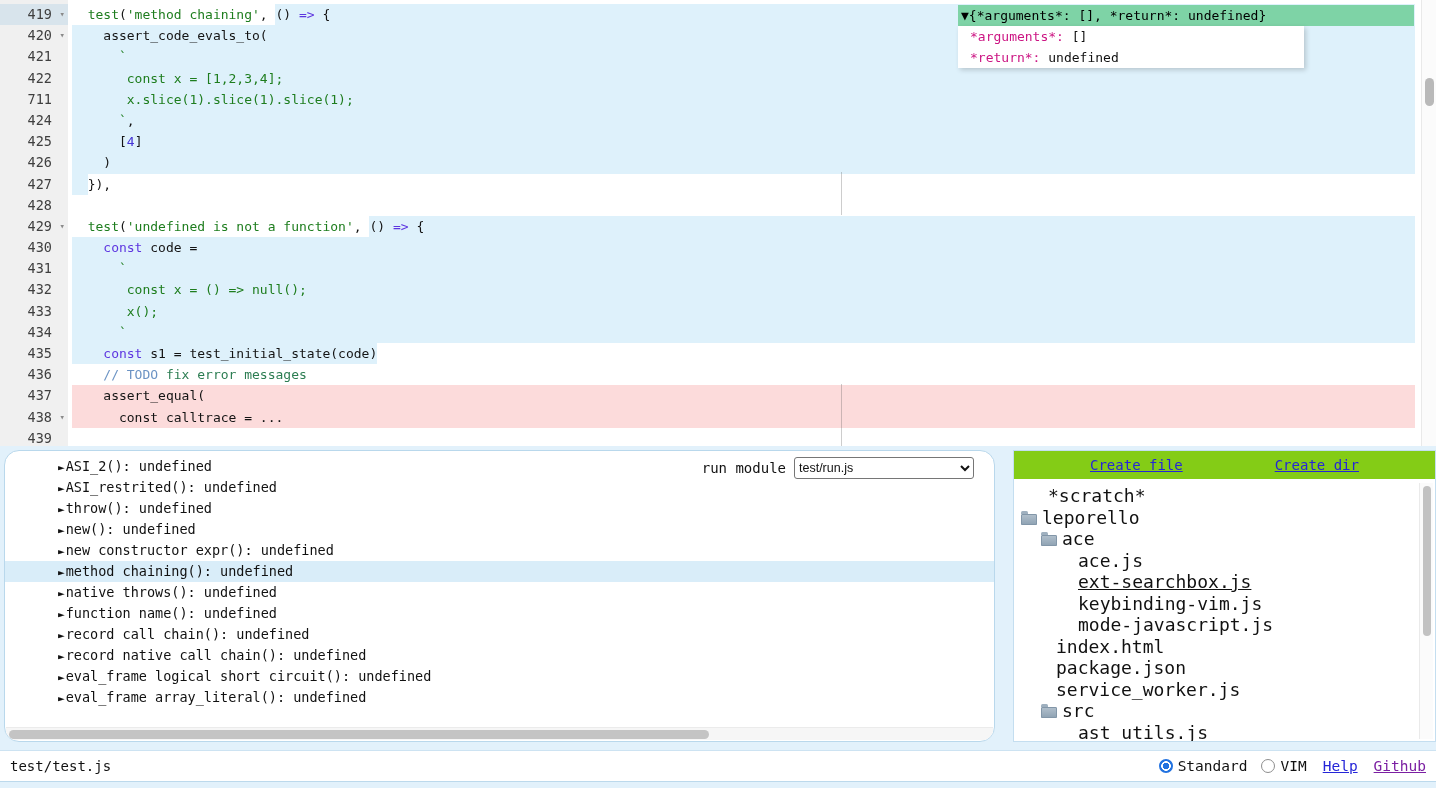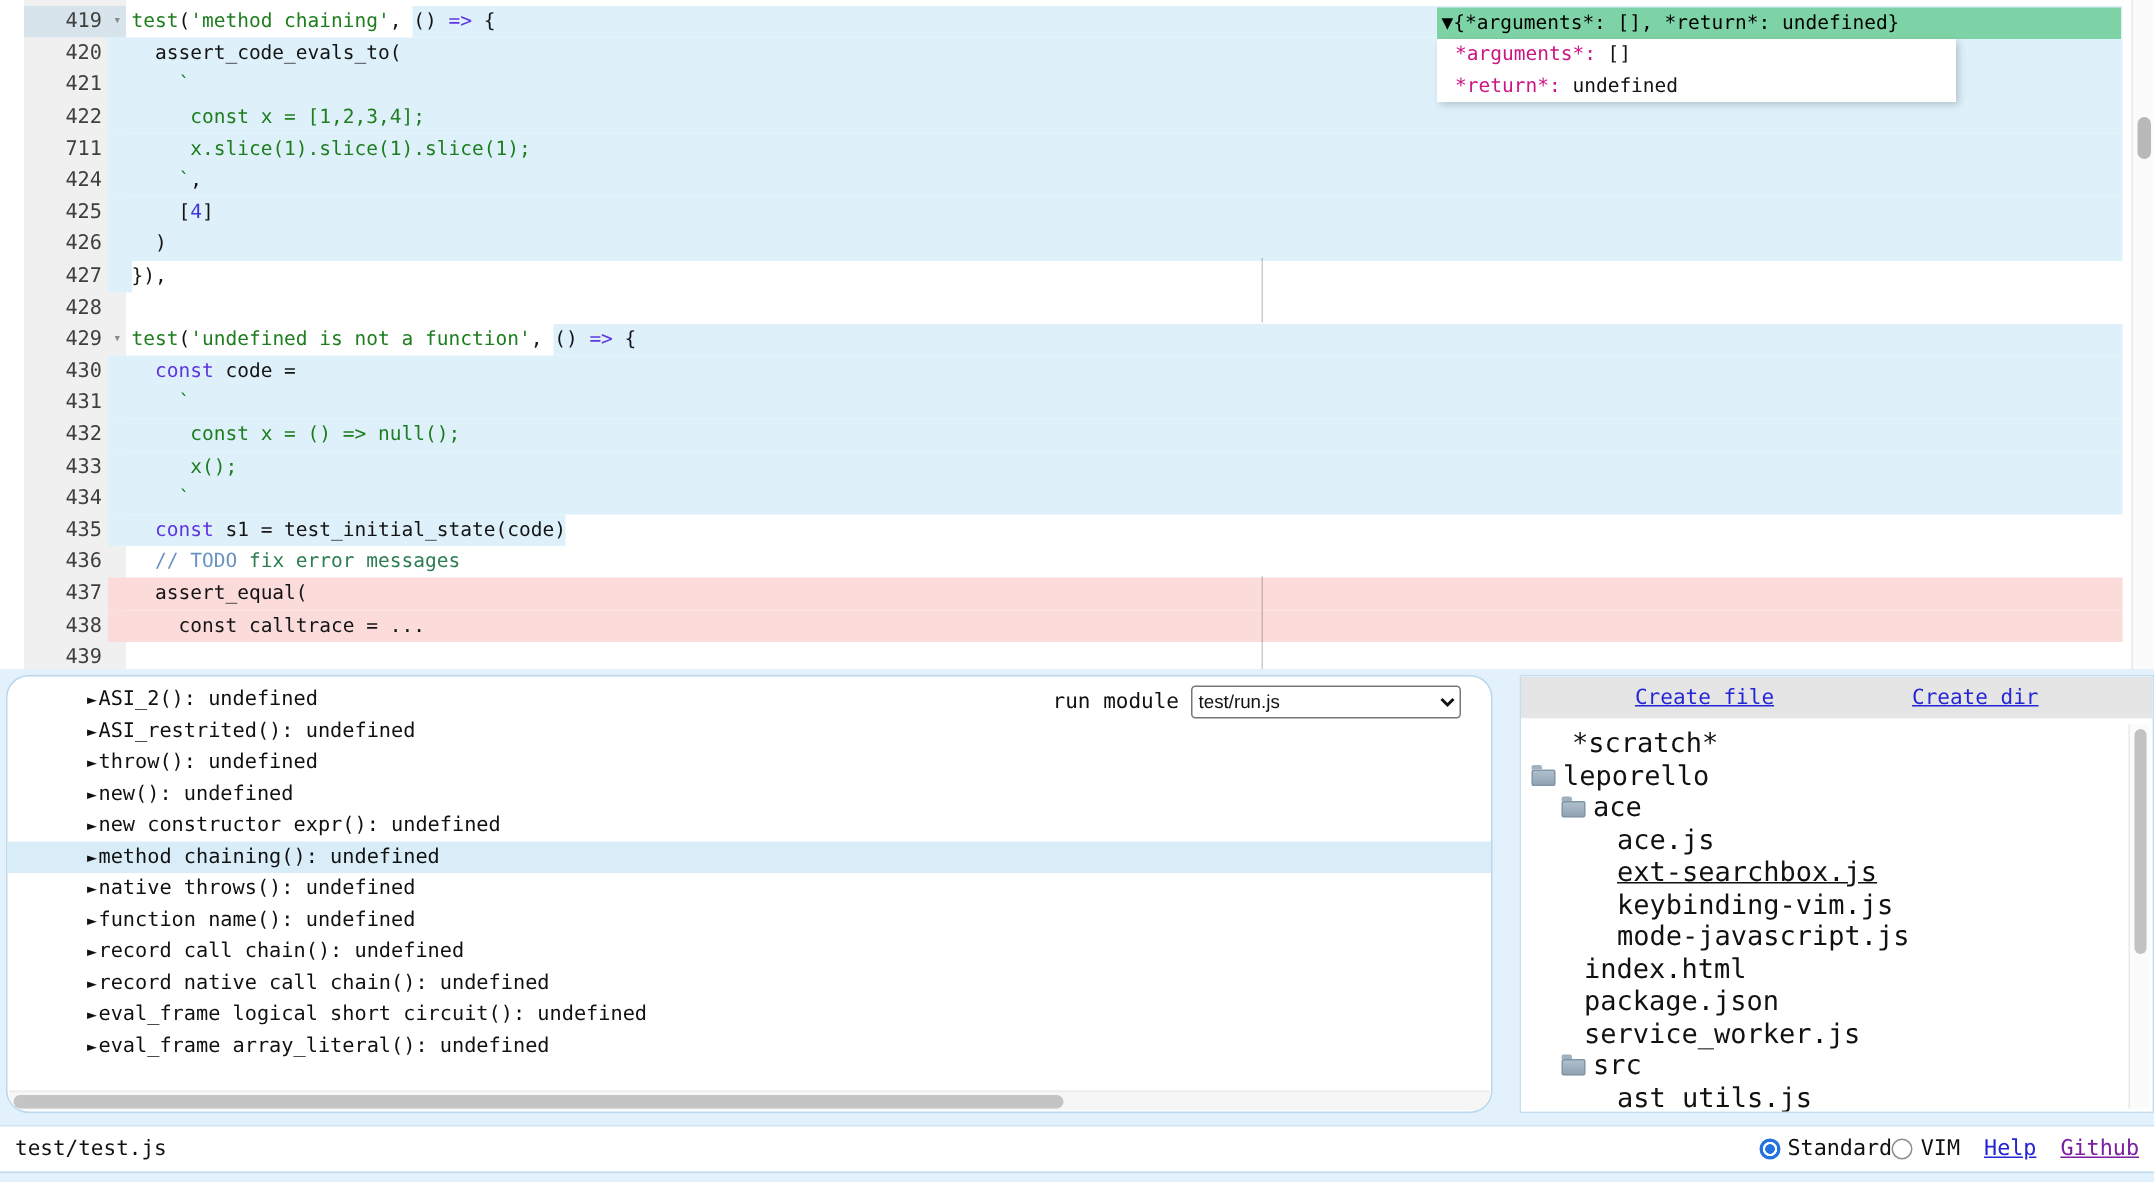--- a/index.html
+++ b/index.html
@@ -1,21 +1,21 @@
 <!DOCTYPE html>
 <html><head>
 <meta charset="utf-8">
 <style>
   * { margin:0; padding:0; box-sizing:border-box; }
   html,body { width:1436px; height:788px; }
   body { position:relative; background:#e2f1fb; font-family:"DejaVu Sans Mono", monospace; overflow:hidden; }
 
   
   .editor { position:absolute; left:0; top:0; width:1436px; height:446px; background:#fff; overflow:hidden; }
-  .gutter { position:absolute; left:16px; top:0; width:68px; height:446px; background:#f0f0f0; padding-top:4px; }
+  .gutter { position:absolute; left:0; top:0; width:68px; height:446px; background:#f0f0f0; padding-top:4px; }
   .gutter-row { height:21.2px; line-height:21.2px; font-size:13.5px; color:#3f3f3f; text-align:right; padding-right:16px; position:relative; }
   .gutter-row.active { background:#d8e4ec; }
   .fold-arrow { position:absolute; right:3px; top:0; font-size:9px; color:#8a8a8a; }
   .code { position:absolute; left:68px; top:0; right:0; height:446px; padding-top:4px; }
   .ed-line { position:relative; height:21.2px; line-height:21.2px; font-size:13px; white-space:pre; }
   .code-text { position:relative; z-index:2; display:block; padding-left:4px; }
   .hl { position:absolute; top:0; bottom:0; z-index:1; }
   .hl-blue { background:#def1fb; }
   .hl-pink { background:#fcdbdb; }
   .tp  { color:#141414; }
@@ -47,21 +47,21 @@
   .out-item.selected { background:#d9edf9; }
   .out-item.error { color:#e60000; }
   .run-module { position:absolute; top:6px; right:20px; display:flex; align-items:center; gap:8px; }
   .run-module-label { font-size:14px; color:#111; }
   .run-module select { width:180px; height:22px; font:12.5px "Liberation Sans", sans-serif; color:#111; background:#fff; border:1px solid #767676; border-radius:3px; }
   .h-scrollbar { position:absolute; left:1px; right:1px; bottom:1px; height:13px; background:#f6f6f6; border-top:1px solid #ebebeb; }
   .h-scrollbar .thumb { position:absolute; left:3px; top:2px; width:700px; height:9px; background:#c4c4c4; border-radius:5px; }
 
   
   .files-panel { position:absolute; left:1013px; top:450px; width:423px; height:292px; background:#fff; overflow:hidden; border:1px solid #c4def0; }
-  .files-header { height:28px; background:#e5e5e5; display:flex; align-items:center; justify-content:space-around; padding:0 30px; }
+  .files-header { height:28px; background:#84cc16; display:flex; align-items:center; justify-content:space-around; padding:0 30px; }
   .files-header a, .link { font-size:14px; cursor:pointer; }
   .tree { position:absolute; top:28px; left:0; right:0; bottom:0; background:#fff; padding-top:6px; }
   .tree-row { height:21.5px; line-height:21.5px; font-size:18px; color:#111; white-space:pre; }
   .folder-icon { position:relative; display:inline-block; width:16px; height:11px; background:linear-gradient(#b3c1cd,#8da1b2); border-radius:1.5px; margin-right:5px; vertical-align:-1px; box-shadow:inset 0 0 0 1px #8296a8; }
   .folder-icon::before { content:""; position:absolute; top:-3px; left:0; width:7px; height:3px; background:#9fb0bf; border-radius:1.5px 1.5px 0 0; }
   .tree-scrollbar { position:absolute; right:2px; top:32px; width:14px; height:256px; background:#fbfbfb; border-left:1px solid #eaeaea; }
   .tree-scrollbar .thumb { position:absolute; left:3px; top:3px; width:8px; height:150px; background:#c2c2c2; border-radius:4px; }
 
   
   .lnk-blue { color:#2525d8; text-decoration:underline; }
@@ -186,21 +186,21 @@
       <div class="tree-row" style="padding-left: 64px;"><span>ast_utils.js</span></div>
     </div>
   <div class="tree-scrollbar">
     <div class="thumb"></div>
   </div>
 </div>
 
 <div class="statusbar">
   <span class="status-file">test/test.js</span>
   <div class="status-right">
-    <span id="mode-radios" style="display:flex;align-items:center;">
+    <span id="mode-radios" style="display:flex;align-items:center;gap:14px;">
         <span class="mode-opt">
           <span class="radio sel"></span>
           <span>Standard</span>
         </span>
         <span class="mode-opt">
           <span class="radio"></span>
           <span>VIM</span>
         </span>
       </span>
     <a class="lnk-blue">Help</a>

